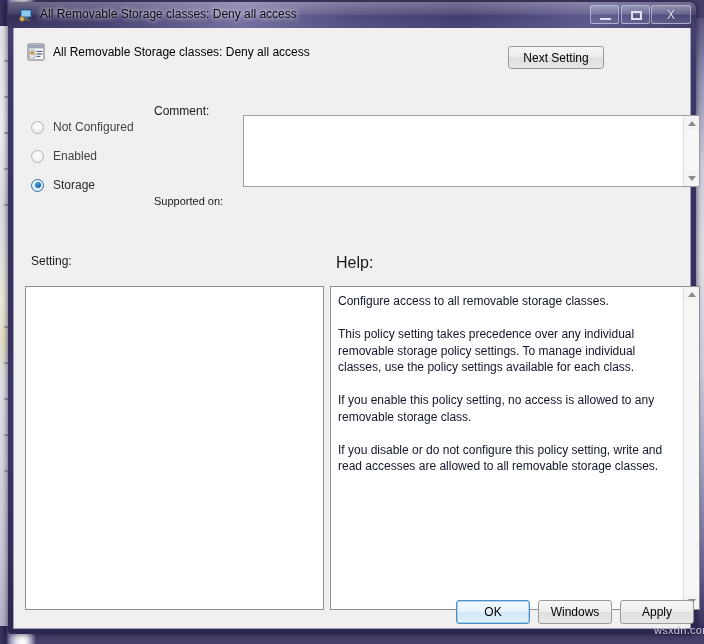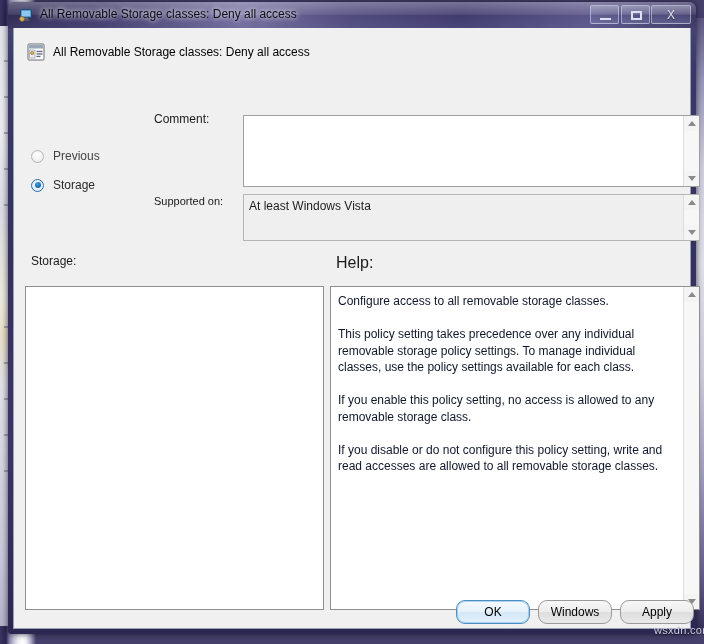--- a/index.html
+++ b/index.html
@@ -232,21 +232,21 @@
     margin-left: 9px;
     font-size: 12px;
     color: #2a2a2a;
     white-space: nowrap;
   }
   .radio-label.dim { color: #434343; }
 
   
   #label-comment {
     position: absolute;
-    left: 140px; top: 84px;
+    left: 140px; top: 76px;
     font-size: 12px;
     color: #1a1a1a;
   }
   #label-supported {
     position: absolute;
     left: 140px; top: 167px;
     font-size: 11px;
     color: #1a1a1a;
   }
   #comment-box {
@@ -355,21 +355,21 @@
     white-space: pre-wrap;
   }
 
   
   .dlgbtn {
     position: absolute;
     top: 572px;
     width: 74px;
     height: 24px;
     border: 1px solid #9a9a9a;
-    border-radius: 9px;
+    border-radius: 3px;
     background: linear-gradient(to bottom, #f7f7f7 0%, #ededed 48%, #dfdfdf 52%, #e8e8e8 100%);
     font-family: "Liberation Sans", sans-serif;
     font-size: 12px;
     color: #000;
     cursor: default;
     box-sizing: border-box;
   }
   #btn-ok {
     left: 442px;
     border: 1px solid #4a90c4;
@@ -447,24 +447,29 @@
         <rect x="3" y="3" width="14" height="3.5" fill="#9aa7b8"></rect>
         <rect x="3.5" y="8" width="5.5" height="8" fill="#e9eef5" stroke="#8d9aab" stroke-width=".7"></rect>
         <circle cx="6.2" cy="11" r="1.6" fill="#e8ae3c" stroke="#8a6a20" stroke-width=".6"></circle>
         <rect x="10.5" y="8.8" width="6" height="1.3" fill="#5f6b7a"></rect>
         <rect x="10.5" y="11.3" width="6" height="1.3" fill="#5f6b7a"></rect>
         <rect x="10.5" y="13.8" width="4" height="1.3" fill="#5f6b7a"></rect>
       </svg>
     </span>
     <span id="policy-title">All Removable Storage classes: Deny all access</span>
 
-
+    <button class="navbtn" id="btn-next-setting">Next Setting</button>
+
+    <div class="radio-row" id="radio-notconfigured">
+      <span class="radio-mark"></span>
+      <span class="radio-label dim">Not Configured</span>
+    </div>
     <div class="radio-row" id="radio-enabled">
       <span class="radio-mark"></span>
-      <span class="radio-label dim">Previous</span>
+      <span class="radio-label dim">Enabled</span>
     </div>
     <div class="radio-row" id="radio-disabled">
       <span class="radio-mark checked"></span>
       <span class="radio-label">Storage</span>
     </div>
 
     <span id="label-comment">Comment:</span>
     <div id="comment-box">
       <div id="comment-text"></div>
       <div class="vscroll">
@@ -472,34 +477,22 @@
             <span class="tri-up"></span>
           </div>
         <div class="sb-track"></div>
         <div class="sb-arrow down">
             <span class="tri-dn"></span>
           </div>
       </div>
     </div>
 
     <span id="label-supported">Supported on:</span>
-    <div id="supported-box">
-      <div id="supported-text">At least Windows Vista</div>
-      <div class="vscroll">
-        <div class="sb-arrow up">
-            <span class="tri-up"></span>
-          </div>
-        <div class="sb-track"></div>
-        <div class="sb-arrow down">
-            <span class="tri-dn"></span>
-          </div>
-      </div>
-    </div>
-
-    <span id="label-options">Storage:</span>
+
+    <span id="label-options">Setting:</span>
     <span id="label-help">Help:</span>
 
     <div id="options-panel">
       <div></div>
     </div>
 
     <div id="help-panel">
       <div id="help-text">Configure access to all removable storage classes.
 
 This policy setting takes precedence over any individual removable storage policy settings. To manage individual classes, use the policy settings available for each class.

